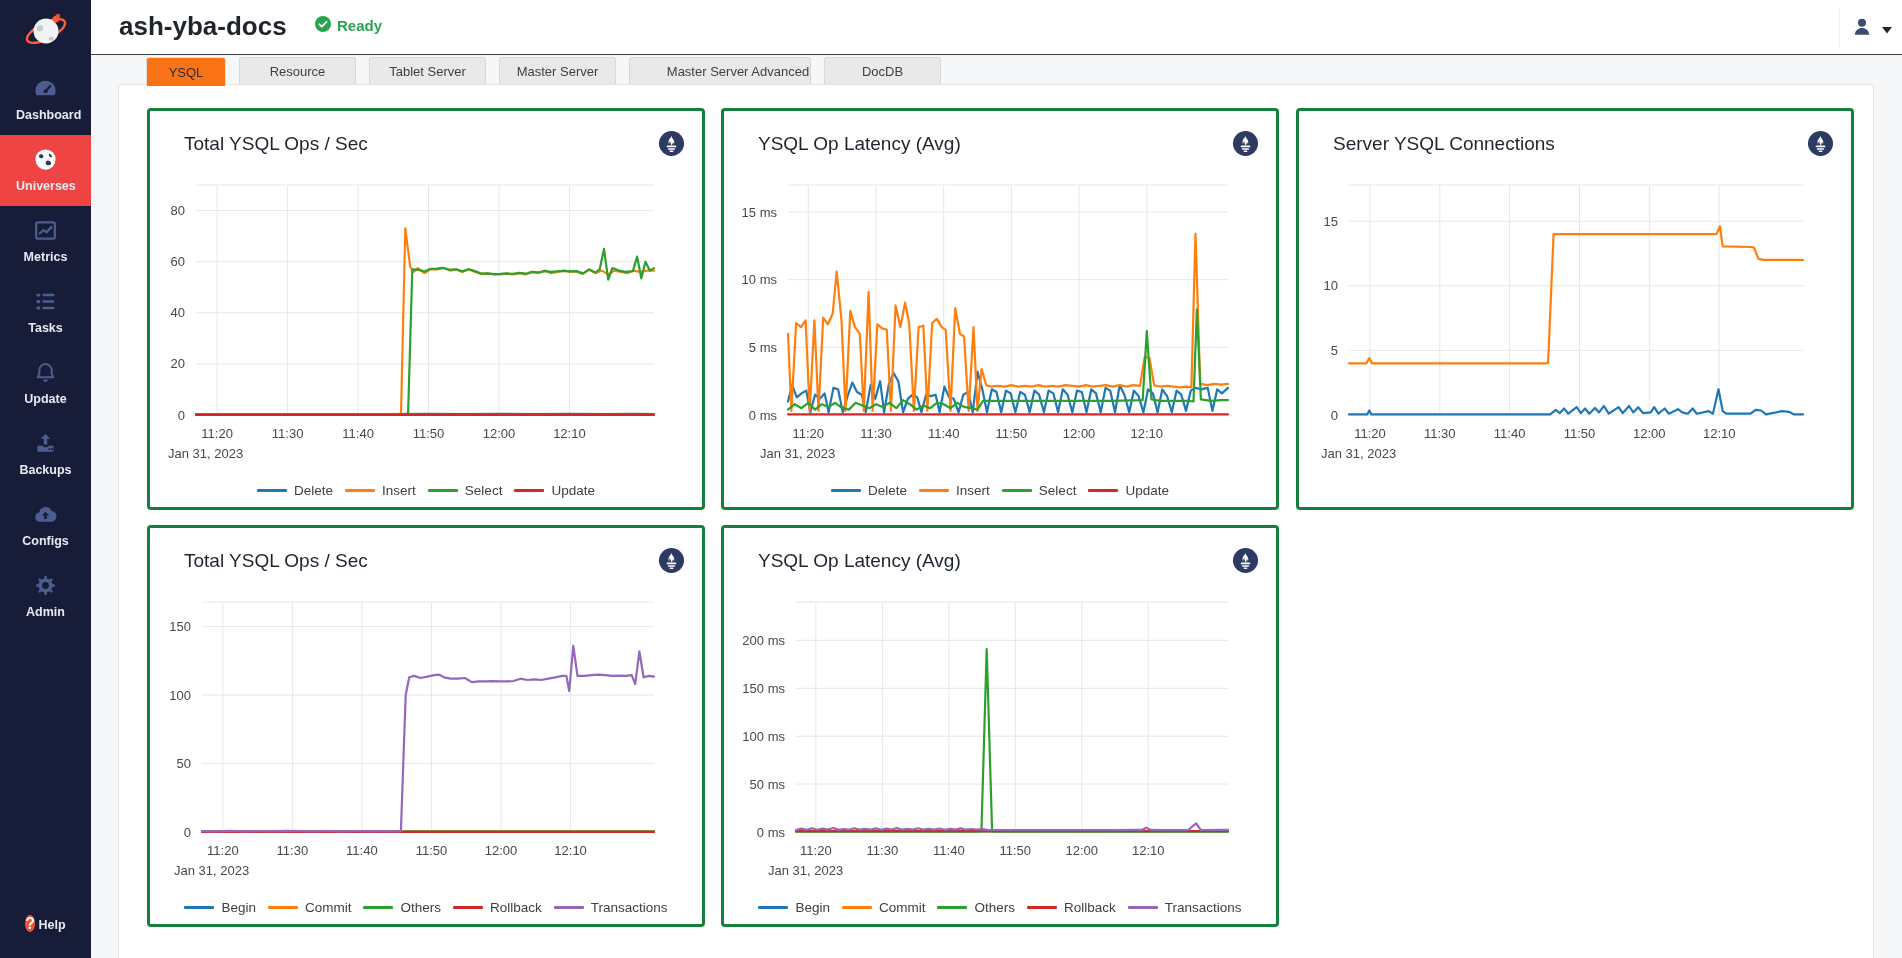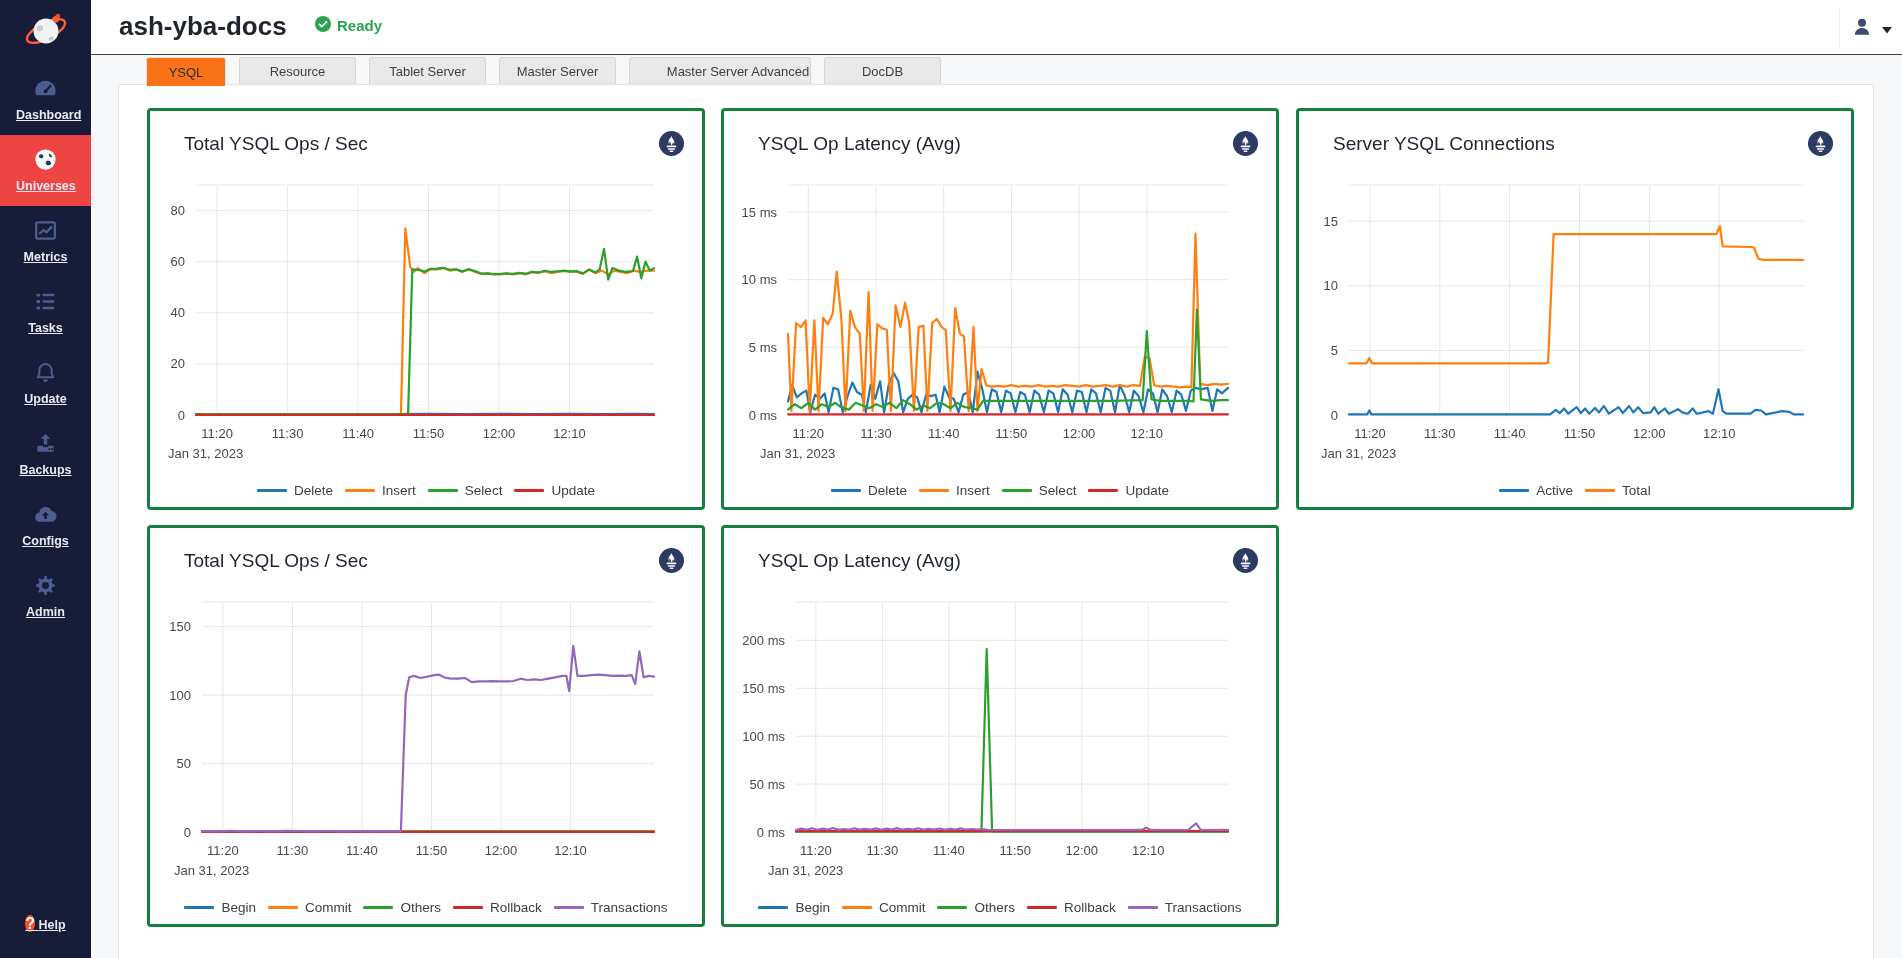--- a/index.html
+++ b/index.html
@@ -4,21 +4,21 @@
 <style>
   * { margin:0; padding:0; box-sizing:border-box; }
   html,body { width:1902px; height:958px; overflow:hidden; background:#f6f7f8;
               font-family:"Liberation Sans", sans-serif; }
 
   
   .sidebar { position:absolute; left:0; top:0; width:91px; height:958px;
              background:#171c38; display:flex; flex-direction:column; z-index:10; }
   .logo-box { height:64px; display:flex; align-items:center; justify-content:center; }
   .nav-item { --cut:#171c38; width:91px; padding:11px 16px 13px; text-align:center;
-              color:#e8eaf2; font-size:12.5px; font-weight:600; cursor:pointer;text-decoration:underline; }
+              color:#e8eaf2; font-size:12.5px; font-weight:600; cursor:pointer; }
   .nav-item .nico { display:block; margin:0 auto 6px; width:27px; height:27px; color:#4d5d90; }
   .nav-item.active { --cut:#2b3763; background:#ef4444; }
   .nav-item.active .nico { color:#ffffff; }
   .nav-help { margin-top:auto; margin-bottom:8px; }
   .help-circle { width:26px; height:26px; border-radius:50%; background:#f4502f; color:#fff;
                  font-size:16px; font-weight:700; line-height:26px; text-align:center; margin:0 auto 5px; }
 
   
   .header { position:absolute; left:91px; top:0; right:0; height:55px; background:#fff;
             border-bottom:1px solid #404040; z-index:5; }
@@ -379,30 +379,20 @@
           <line x1="50" y1="179.4" x2="504" y2="179.4" class="grid"></line>
           <text x="39" y="183.9" text-anchor="end" class="tick">5</text>
           <line x1="50" y1="114.8" x2="504" y2="114.8" class="grid"></line>
           <text x="39" y="119.3" text-anchor="end" class="tick">10</text>
           <line x1="50" y1="50.2" x2="504" y2="50.2" class="grid"></line>
           <text x="39" y="54.7" text-anchor="end" class="tick">15</text>
           <text x="22" y="287" class="tick">Jan 31, 2023</text>
           <polyline fill="none" stroke="#1f77b4" stroke-width="2.2" stroke-linejoin="round" stroke-linecap="round" points="50.0,243.4 68.2,243.4 70.3,239.5 72.4,243.4 251.2,243.4 256.7,238.8 260.9,242.1 265.1,237.5 269.3,242.7 277.7,236.2 281.9,242.1 286.1,237.5 290.3,242.7 295.9,236.9 300.0,241.4 304.9,235.0 309.8,242.7 319.6,236.2 323.8,242.1 330.1,235.0 334.3,241.4 339.2,236.2 344.1,242.1 351.7,241.4 355.2,236.2 359.4,242.7 365.7,237.5 369.9,242.7 379.0,238.2 383.2,241.4 388.8,242.7 393.6,237.5 397.8,242.7 409.7,240.1 413.9,242.7 419.5,218.2 423.7,240.1 427.2,242.7 451.6,242.7 456.5,238.8 462.1,239.5 467.0,243.4 483.0,240.1 490.0,240.8 494.9,243.4 504.0,243.4"></polyline>
           <polyline fill="none" stroke="#ff7f0e" stroke-width="2.2" stroke-linejoin="round" stroke-linecap="round" points="50.0,192.3 67.5,192.3 70.3,187.1 73.0,192.3 247.0,192.3 249.1,191.7 254.6,63.1 417.4,63.1 420.9,55.3 423.7,75.4 451.6,76.0 455.1,76.7 459.3,87.7 464.2,88.9 504.0,88.9"></polyline>
         </svg></div>
-    <div class="legend">
-        <span class="lg-item">
-          <span class="sw" style="background:#1f77b4"></span>
-          <span>Active</span>
-        </span>
-        <span class="lg-item">
-          <span class="sw" style="background:#ff7f0e"></span>
-          <span>Total</span>
-        </span>
-      </div>
   </section>
 
   <section class="card" id="card-4">
     <div class="card-title">Total YSQL Ops / Sec</div>
     <div class="prom-btn">
       <svg viewBox="0 0 28 28" width="27" height="27">
           <circle cx="14" cy="14" r="13" fill="#2c3a64"></circle>
           <path fill="#fff" d="M14 5.3c.3 2.4-3.1 4.1-3.1 7.2 0 1.5.8 2.5.8 2.5s-.4-2.4 1-3.5c-.1 2.4 1.2 2.9 1.2 4.5h.6c0-1.5.9-2 1.1-3.5.9 1.1.7 2.5.7 2.5s.9-1.4.5-3.1c-.5-2.4-3.2-3.7-2.8-6.6z"></path>
           <rect x="9" y="16.1" width="10" height="1.8" rx=".9" fill="#fff"></rect>
           <rect x="10.2" y="18.8" width="7.6" height="1.7" rx=".85" fill="#fff"></rect>

